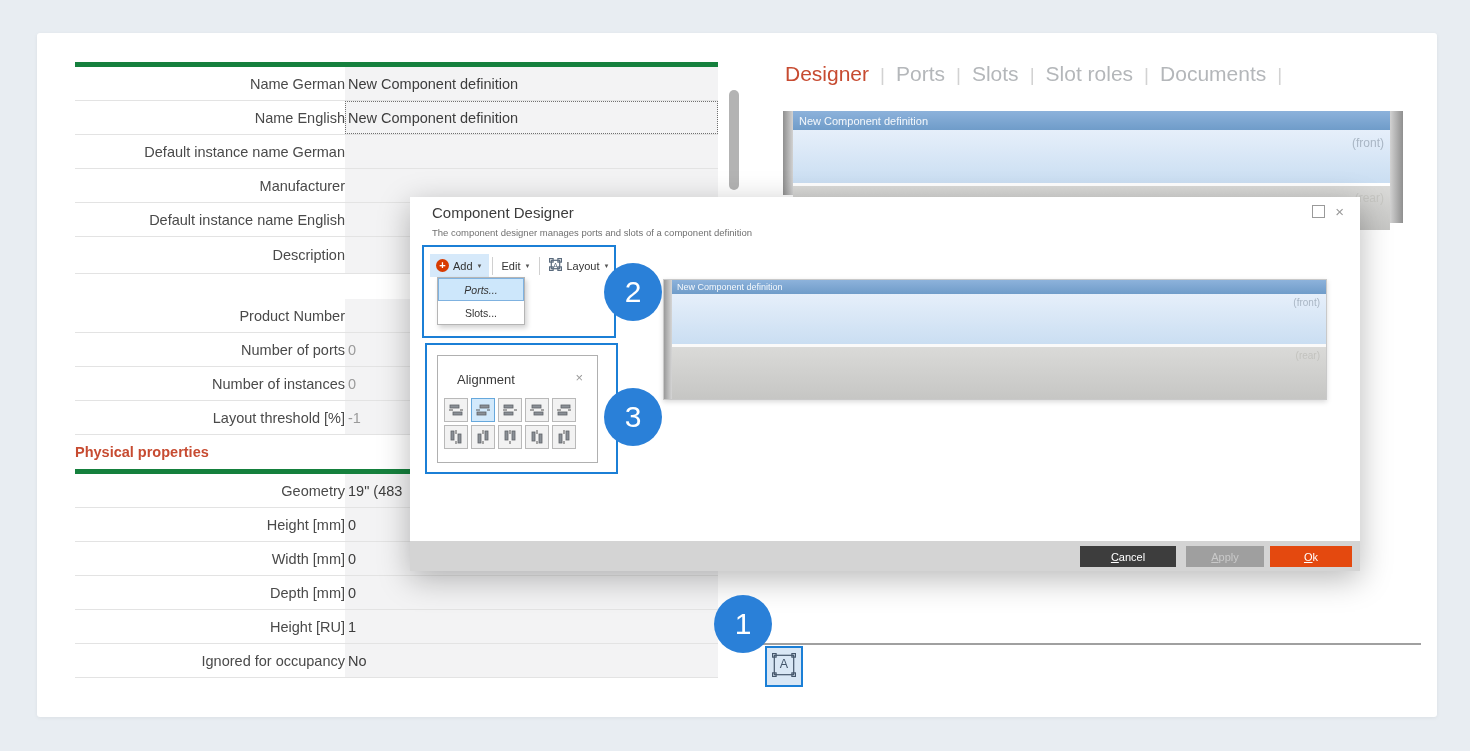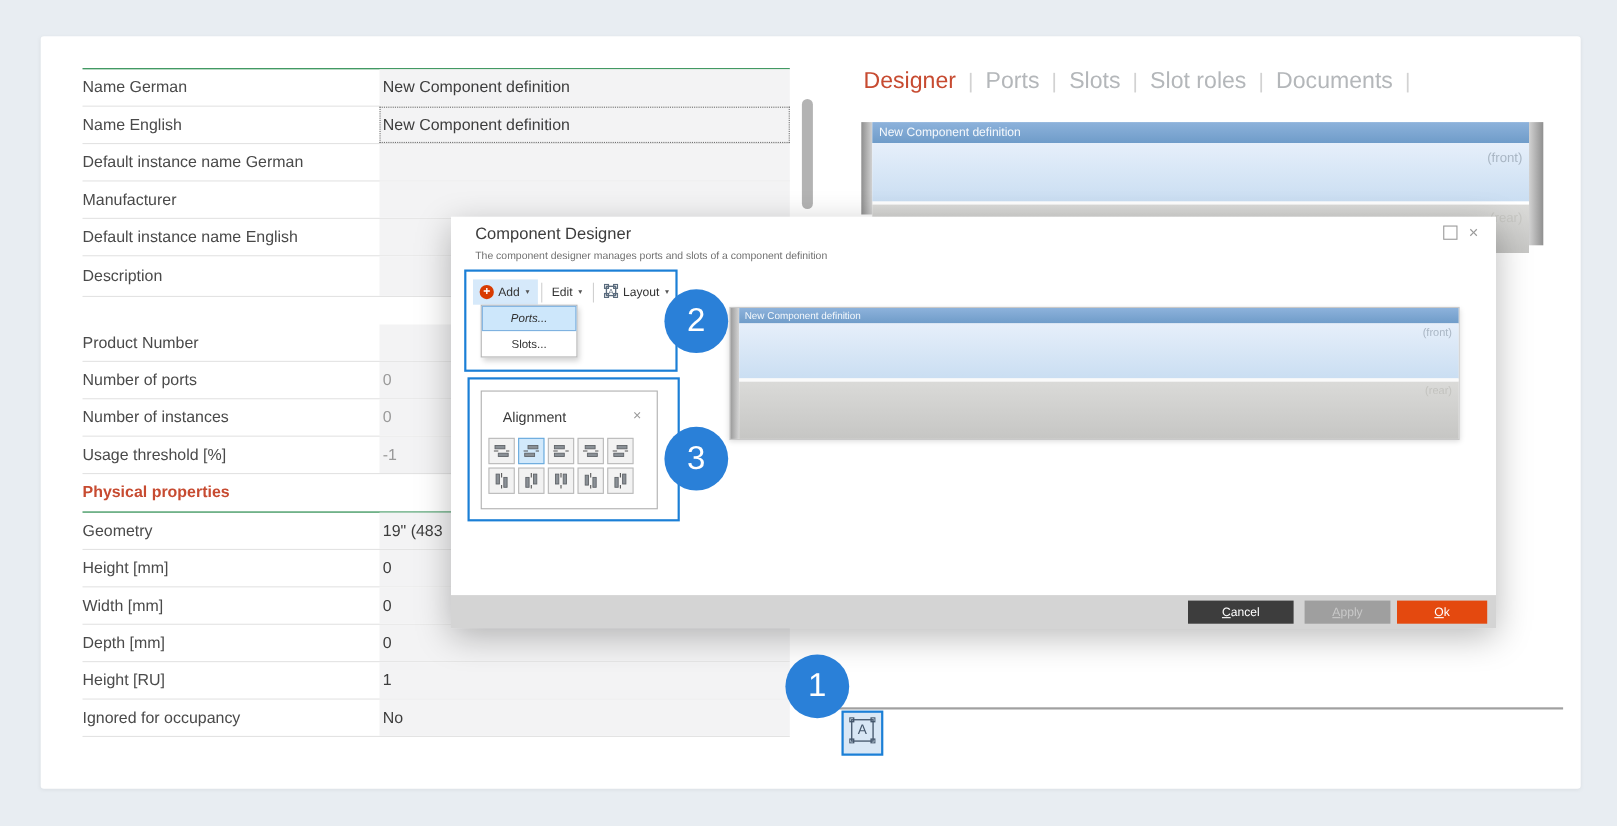--- a/index.html
+++ b/index.html
@@ -6,21 +6,21 @@
   #stage{position:relative;width:1470px;height:751px;background:#e8edf2;
          font-family:"Liberation Sans",sans-serif;overflow:hidden;}
   .abs{position:absolute;}
 
   
   #card{left:37px;top:33px;width:1400px;height:684px;background:#fff;border-radius:3px;
         box-shadow:0 1px 4px rgba(0,0,0,.06);}
 
   
   #props{left:75px;top:62px;width:643px;font-size:14.5px;color:#4a4a4a;}
-  #prop-rows,#prop-rows2{border-top:1px solid #15803d;}
+  #prop-rows,#prop-rows2{border-top:5px solid #15803d;text-align:right;}
   .prow{display:flex;align-items:center;height:33px;border-bottom:1px solid #e3e3e3;}
   .prow.tall{height:36px;align-items:center;}
   .plabel{width:270px;flex:none;}
   .pvalue{flex:1;align-self:stretch;display:flex;align-items:center;background:#f3f3f4;
           padding-left:3px;color:#3d3d3d;}
   .pvalue.muted{color:#9a9a9a;}
   .pvalue.focused{outline:1px dotted #707070;outline-offset:-1px;}
   .pspacer{height:25px;}
   .psection{height:34px;display:flex;align-items:center;font-weight:bold;color:#c74b31;
             border-bottom:0;}
@@ -159,21 +159,21 @@
         </div>
         <div class="prow">
           <div class="plabel">Number of ports</div>
           <div class="pvalue muted">0</div>
         </div>
         <div class="prow">
           <div class="plabel">Number of instances</div>
           <div class="pvalue muted">0</div>
         </div>
         <div class="prow">
-          <div class="plabel">Usage threshold [%]</div>
+          <div class="plabel">Layout threshold [%]</div>
           <div class="pvalue muted">-1</div>
         </div>
       </div>
     <div class="psection">Physical properties</div>
     <div id="prop-rows2">
         <div class="prow">
           <div class="plabel">Geometry</div>
           <div class="pvalue">19" (483</div>
         </div>
         <div class="prow">

